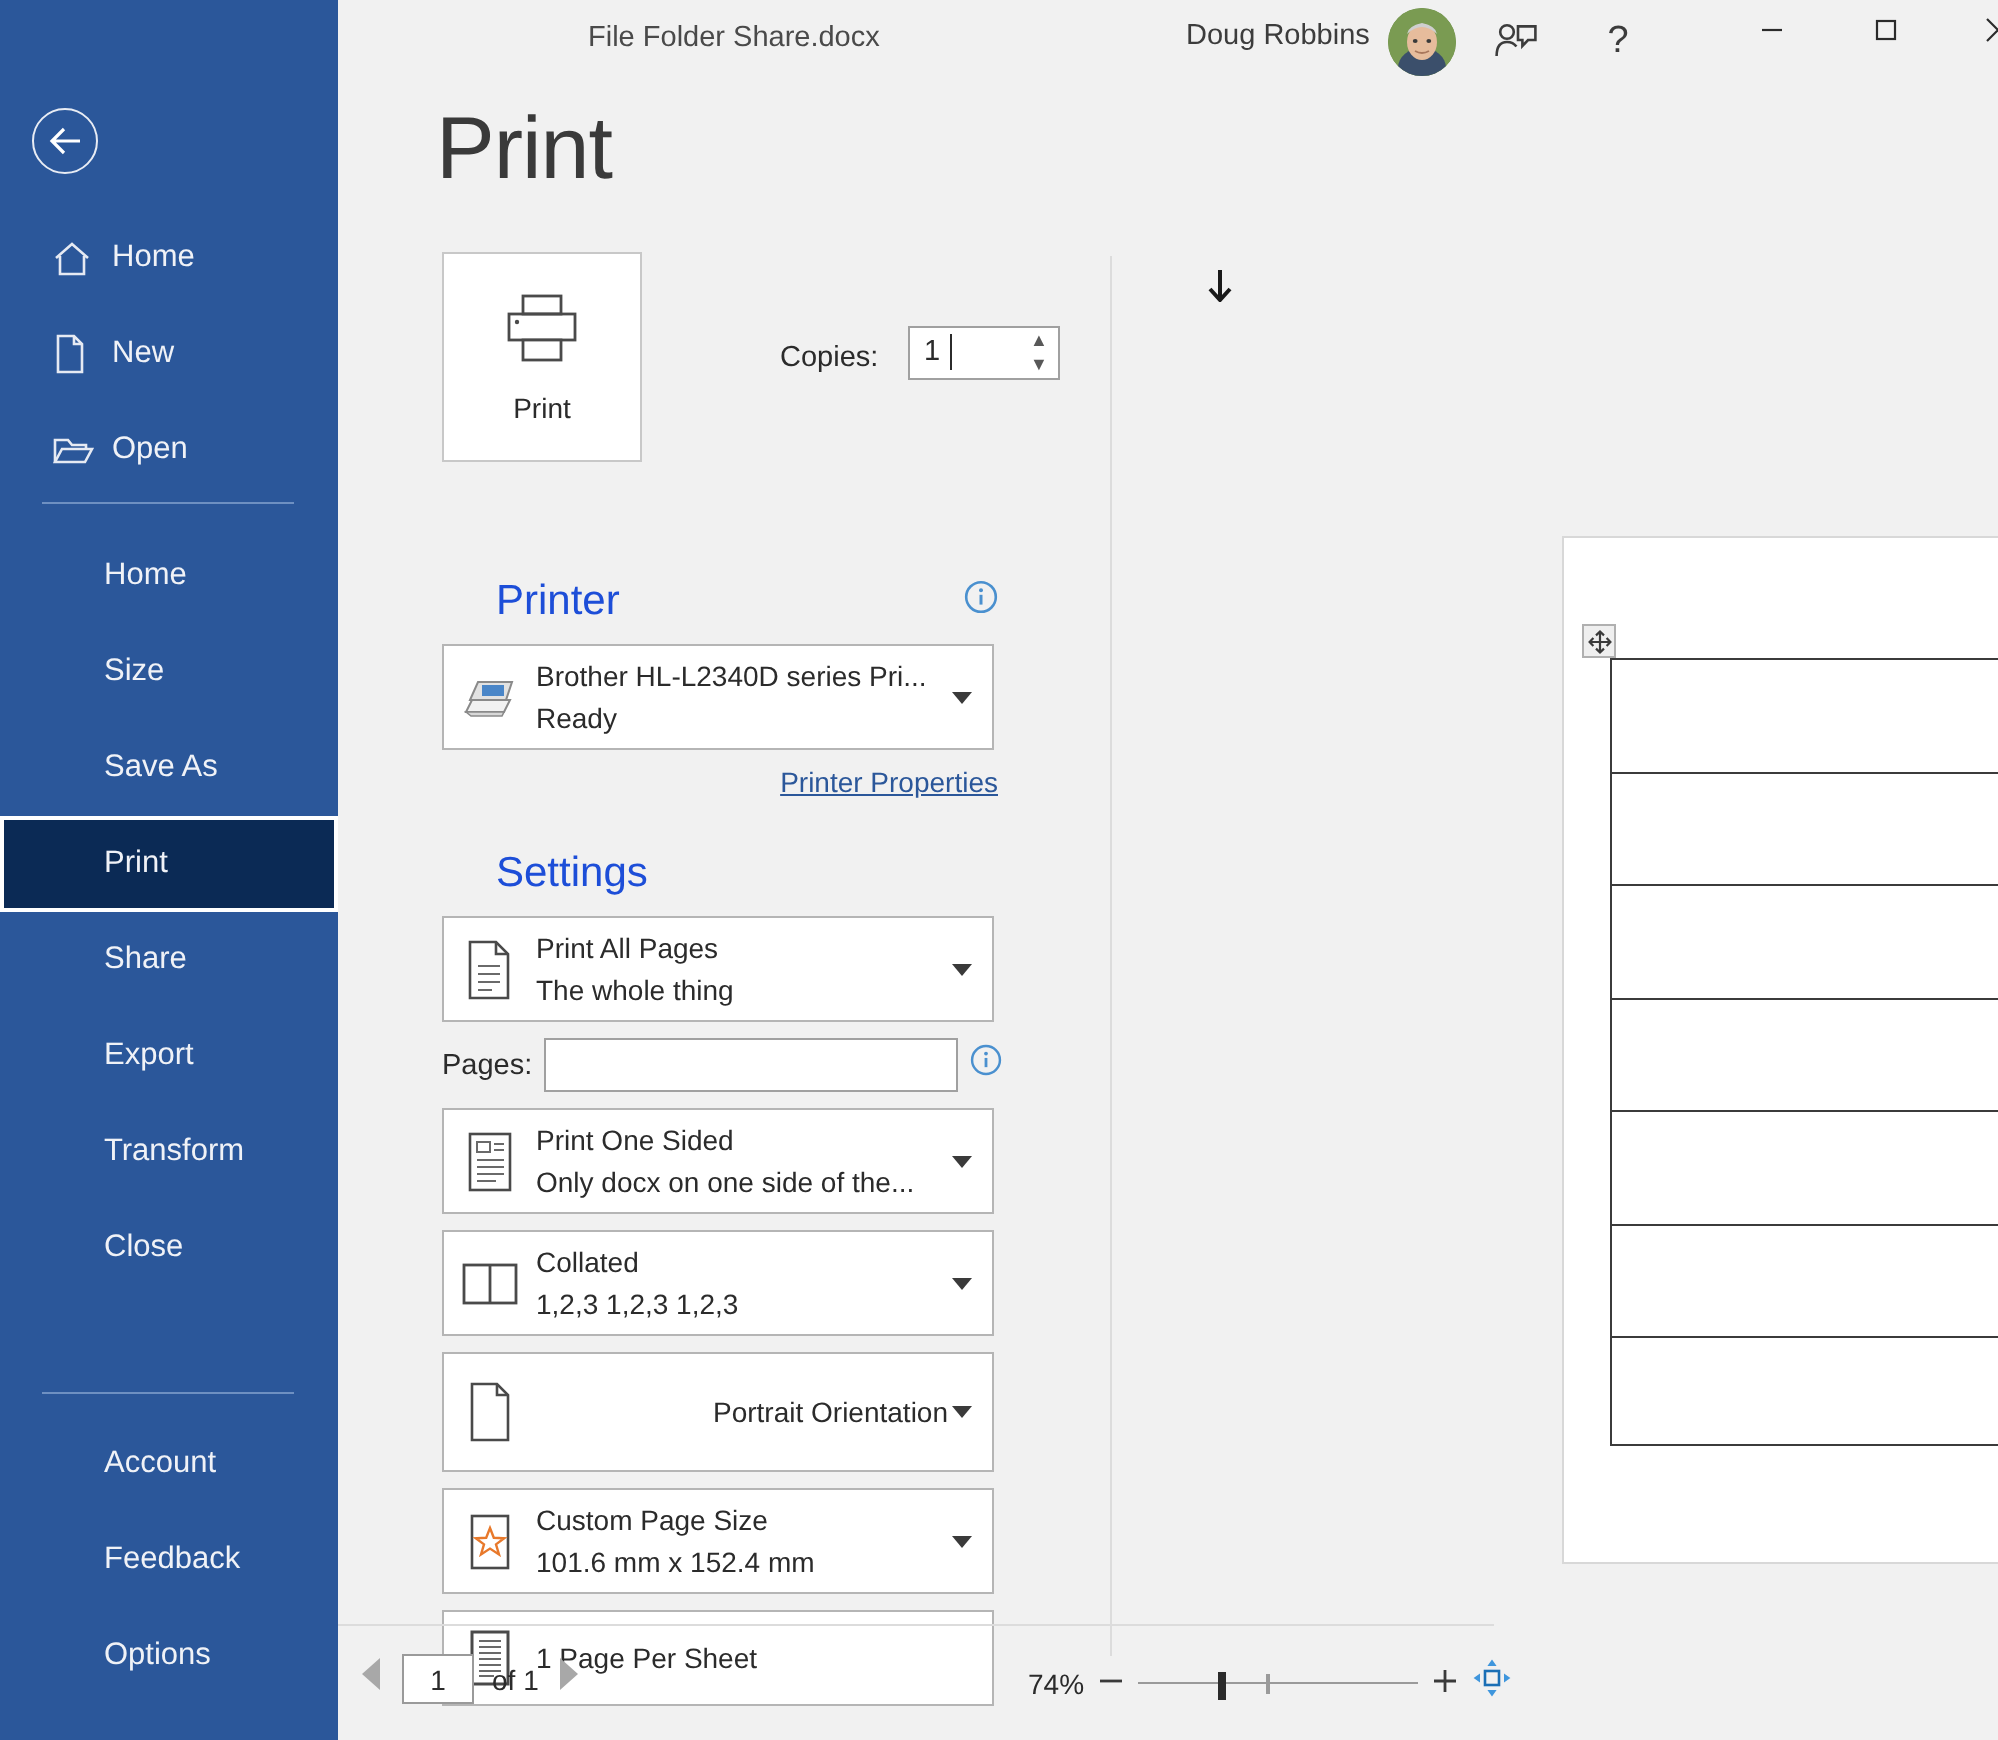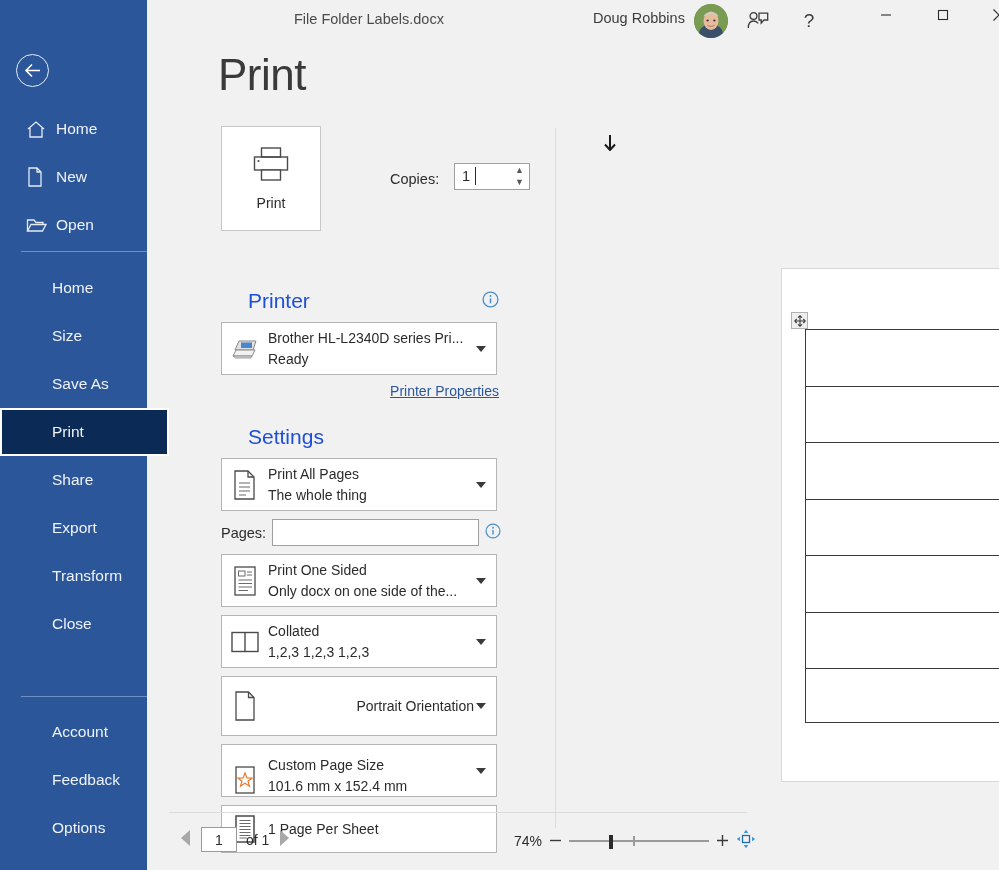--- a/index.html
+++ b/index.html
@@ -6,21 +6,21 @@
   html, body {
     width: 999px; height: 870px;
     font-family: "Liberation Sans", sans-serif;
     overflow: hidden;
     background: #f1f1f1;
   }
   #app { position: relative; width: 999px; height: 870px; }
 
   
   #sidebar {
-    position: absolute; left: 0; top: 0; width: 147px; height: 870px;
+    position: absolute; left: 0; top: 0; width: 169px; height: 870px;
     background: #2b579a;
   }
   .back-btn {
     position: absolute; left: 16px; top: 54px;
     width: 33px; height: 33px; border-radius: 50%;
     border: 1.6px solid #e8ecf4;
     display: flex; align-items: center; justify-content: center;
     cursor: pointer;
   }
   .back-btn svg { display:block; }
@@ -322,21 +322,21 @@
       </g>
       <g fill="#dddddd" opacity="0.7">
         <ellipse cx="455" cy="60" rx="46" ry="13"></ellipse>
         <ellipse cx="640" cy="70" rx="40" ry="11"></ellipse>
         <ellipse cx="825" cy="70" rx="40" ry="12"></ellipse>
       </g>
     </svg>
   </div>
 
   <div id="titlebar">
-    <div class="doc-title">File Folder Labels.docx</div>
+    <div class="doc-title">File Folder Share.docx</div>
     <div class="user-name">Doug Robbins</div>
 
     <div class="avatar">
       <svg width="34" height="34" viewBox="0 0 34 34">
         <circle cx="17" cy="17" r="17" fill="#7a9b52"></circle>
         <ellipse cx="17" cy="30" rx="12" ry="10" fill="#3b4f6b"></ellipse>
         <ellipse cx="17" cy="17" rx="7.5" ry="9" fill="#e6bc9c"></ellipse>
         <path d="M9.5 13 Q17 6 24.5 13 Q24 9 17 7.5 Q10 9 9.5 13 Z" fill="#cfcfcf"></path>
         <ellipse cx="13.6" cy="16.5" rx="1.2" ry="1" fill="#3a3a3a"></ellipse>
         <ellipse cx="20.4" cy="16.5" rx="1.2" ry="1" fill="#3a3a3a"></ellipse>
@@ -501,21 +501,21 @@
               <path d="M4 2 H16.5 L22 7.5 V30 H4 Z" stroke="#4a4a4a" stroke-width="1.3" fill="#fff"></path>
               <path d="M16.5 2 V7.5 H22" stroke="#4a4a4a" stroke-width="1.3" fill="none"></path>
             </svg>
           </span>
           <span class="dtext">
             <div class="l1">Portrait Orientation</div>
           </span>
           <span class="arrow"></span>
         </div>
 
-        <div class="dd" style="margin-top:8px; height:53px;align-items:flex-end;">
+        <div class="dd" style="margin-top:8px; height:53px;">
           <span class="dicon">
             <svg width="26" height="32" viewBox="0 0 26 32">
               <rect x="4" y="3" width="18" height="26" stroke="#4a4a4a" stroke-width="1.3" fill="#fff"></rect>
               <path d="M13 9 L14.9 13.9 L20.1 14.1 L16 17.2 L17.5 22.2 L13 19.3 L8.5 22.2 L10 17.2 L5.9 14.1 L11.1 13.9 Z" stroke="#e8792b" stroke-width="1.2" fill="none"></path>
             </svg>
           </span>
           <span class="dtext">
             <div class="l1">Custom Page Size</div>
             <div class="l2">101.6 mm x 152.4 mm</div>
           </span>

